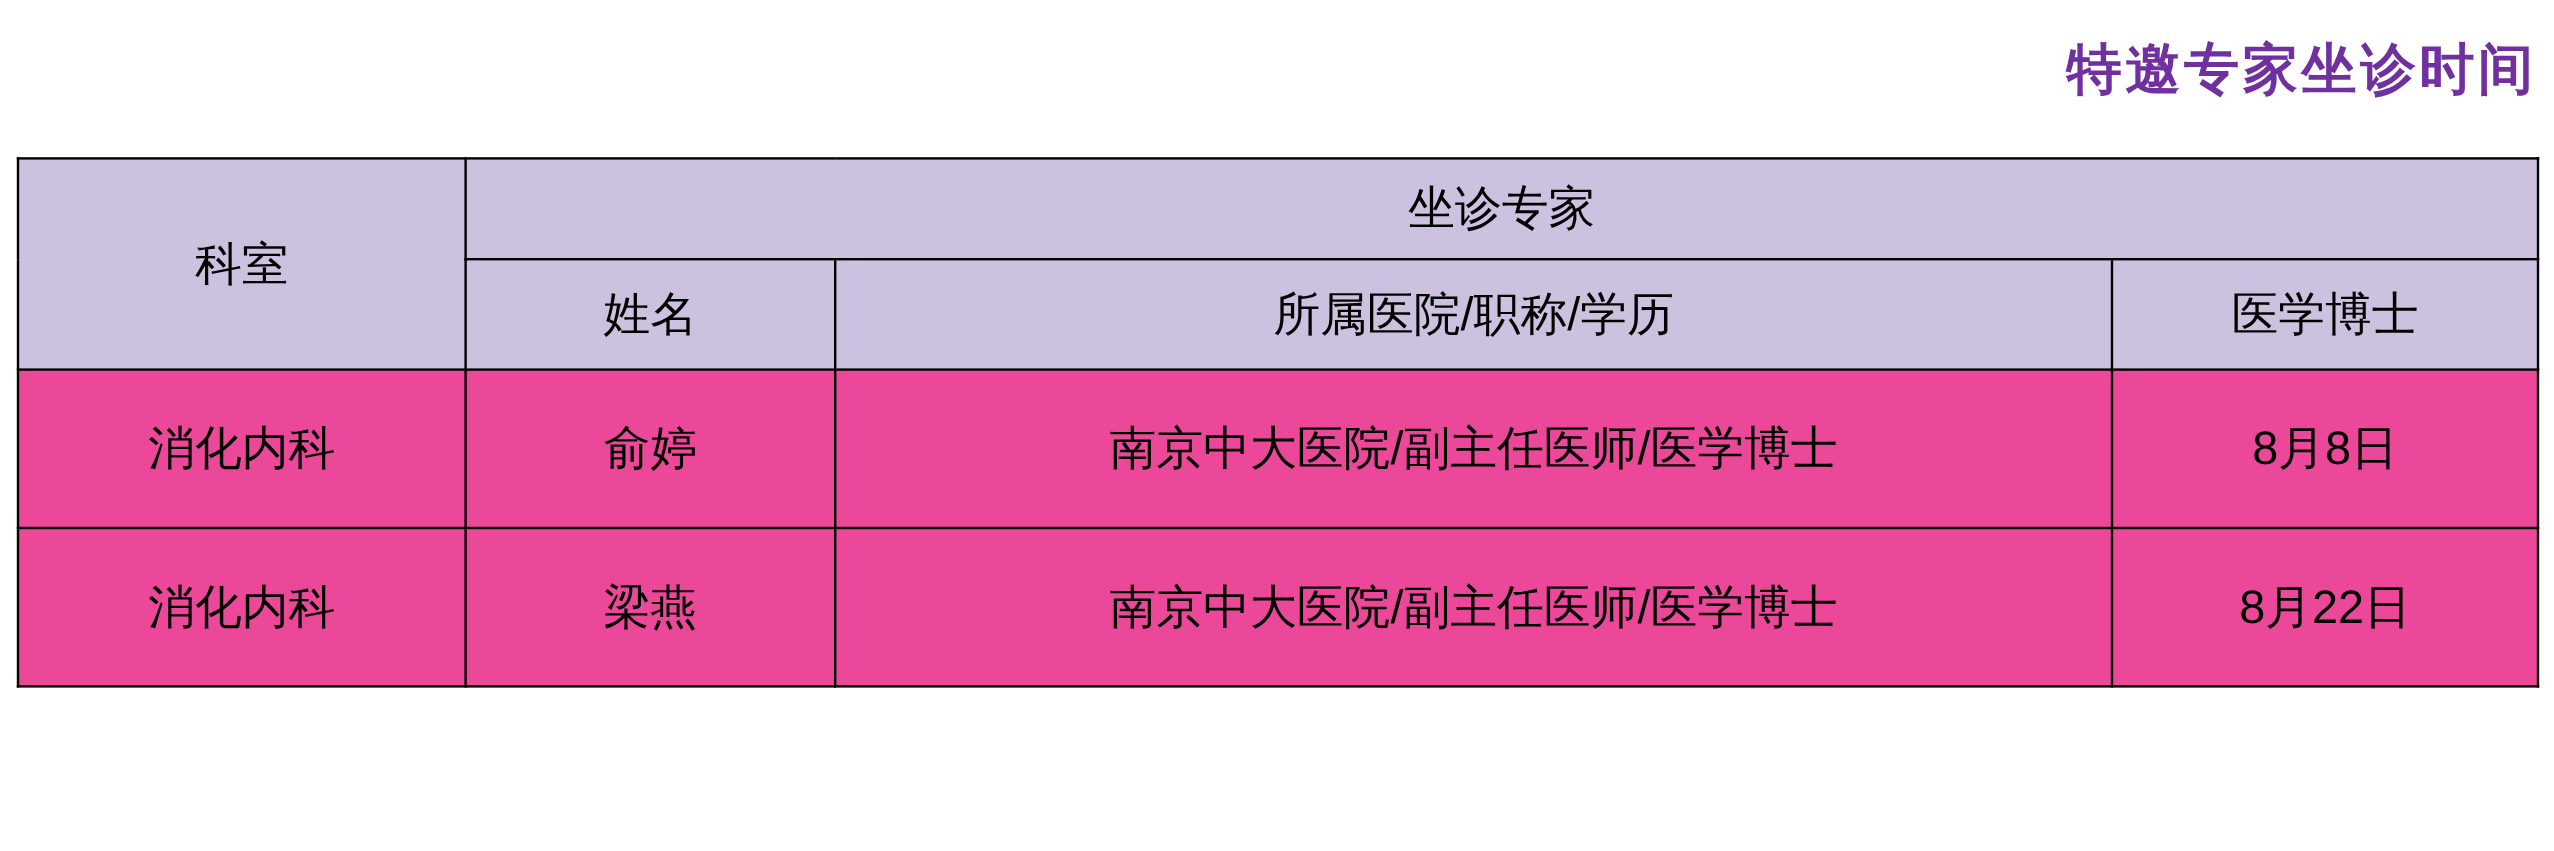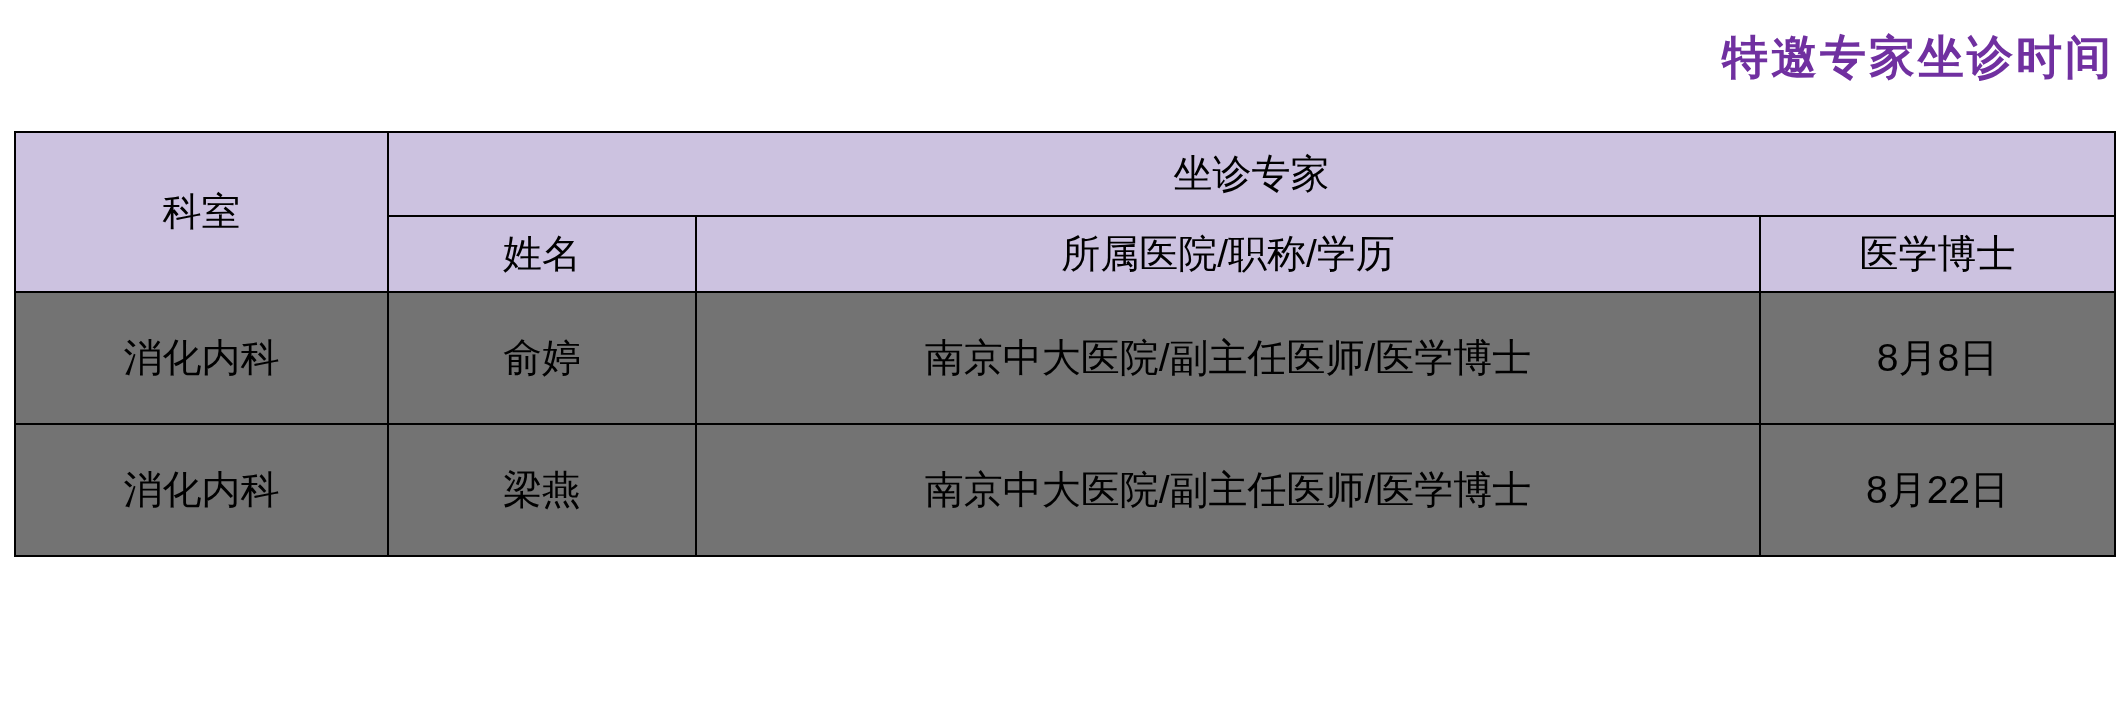--- a/index.html
+++ b/index.html
@@ -49,22 +49,22 @@
     font-size: 39px;
     font-weight: normal;
     color: #000;
     padding: 0 8px;
     margin-top: 20px;
   }
   thead th {
     background: var(--header-bg);
   }
   tr.hdr1 { height: 84px; }
-  tr.hdr2 { height: 76px; }
-  tr.data { height: 132px; background: #737373; }
+  tr.hdr2 { height: 92px; }
+  tr.data { height: 132px; background: #ec4899; }
   .note {
     margin: 38px 0 0 78px;
     font-size: 40px;
     line-height: 1.2;
   }
   .note-label {
     color: var(--note-red);
     font-weight: bold;
     margin-right: 14px;
   }

